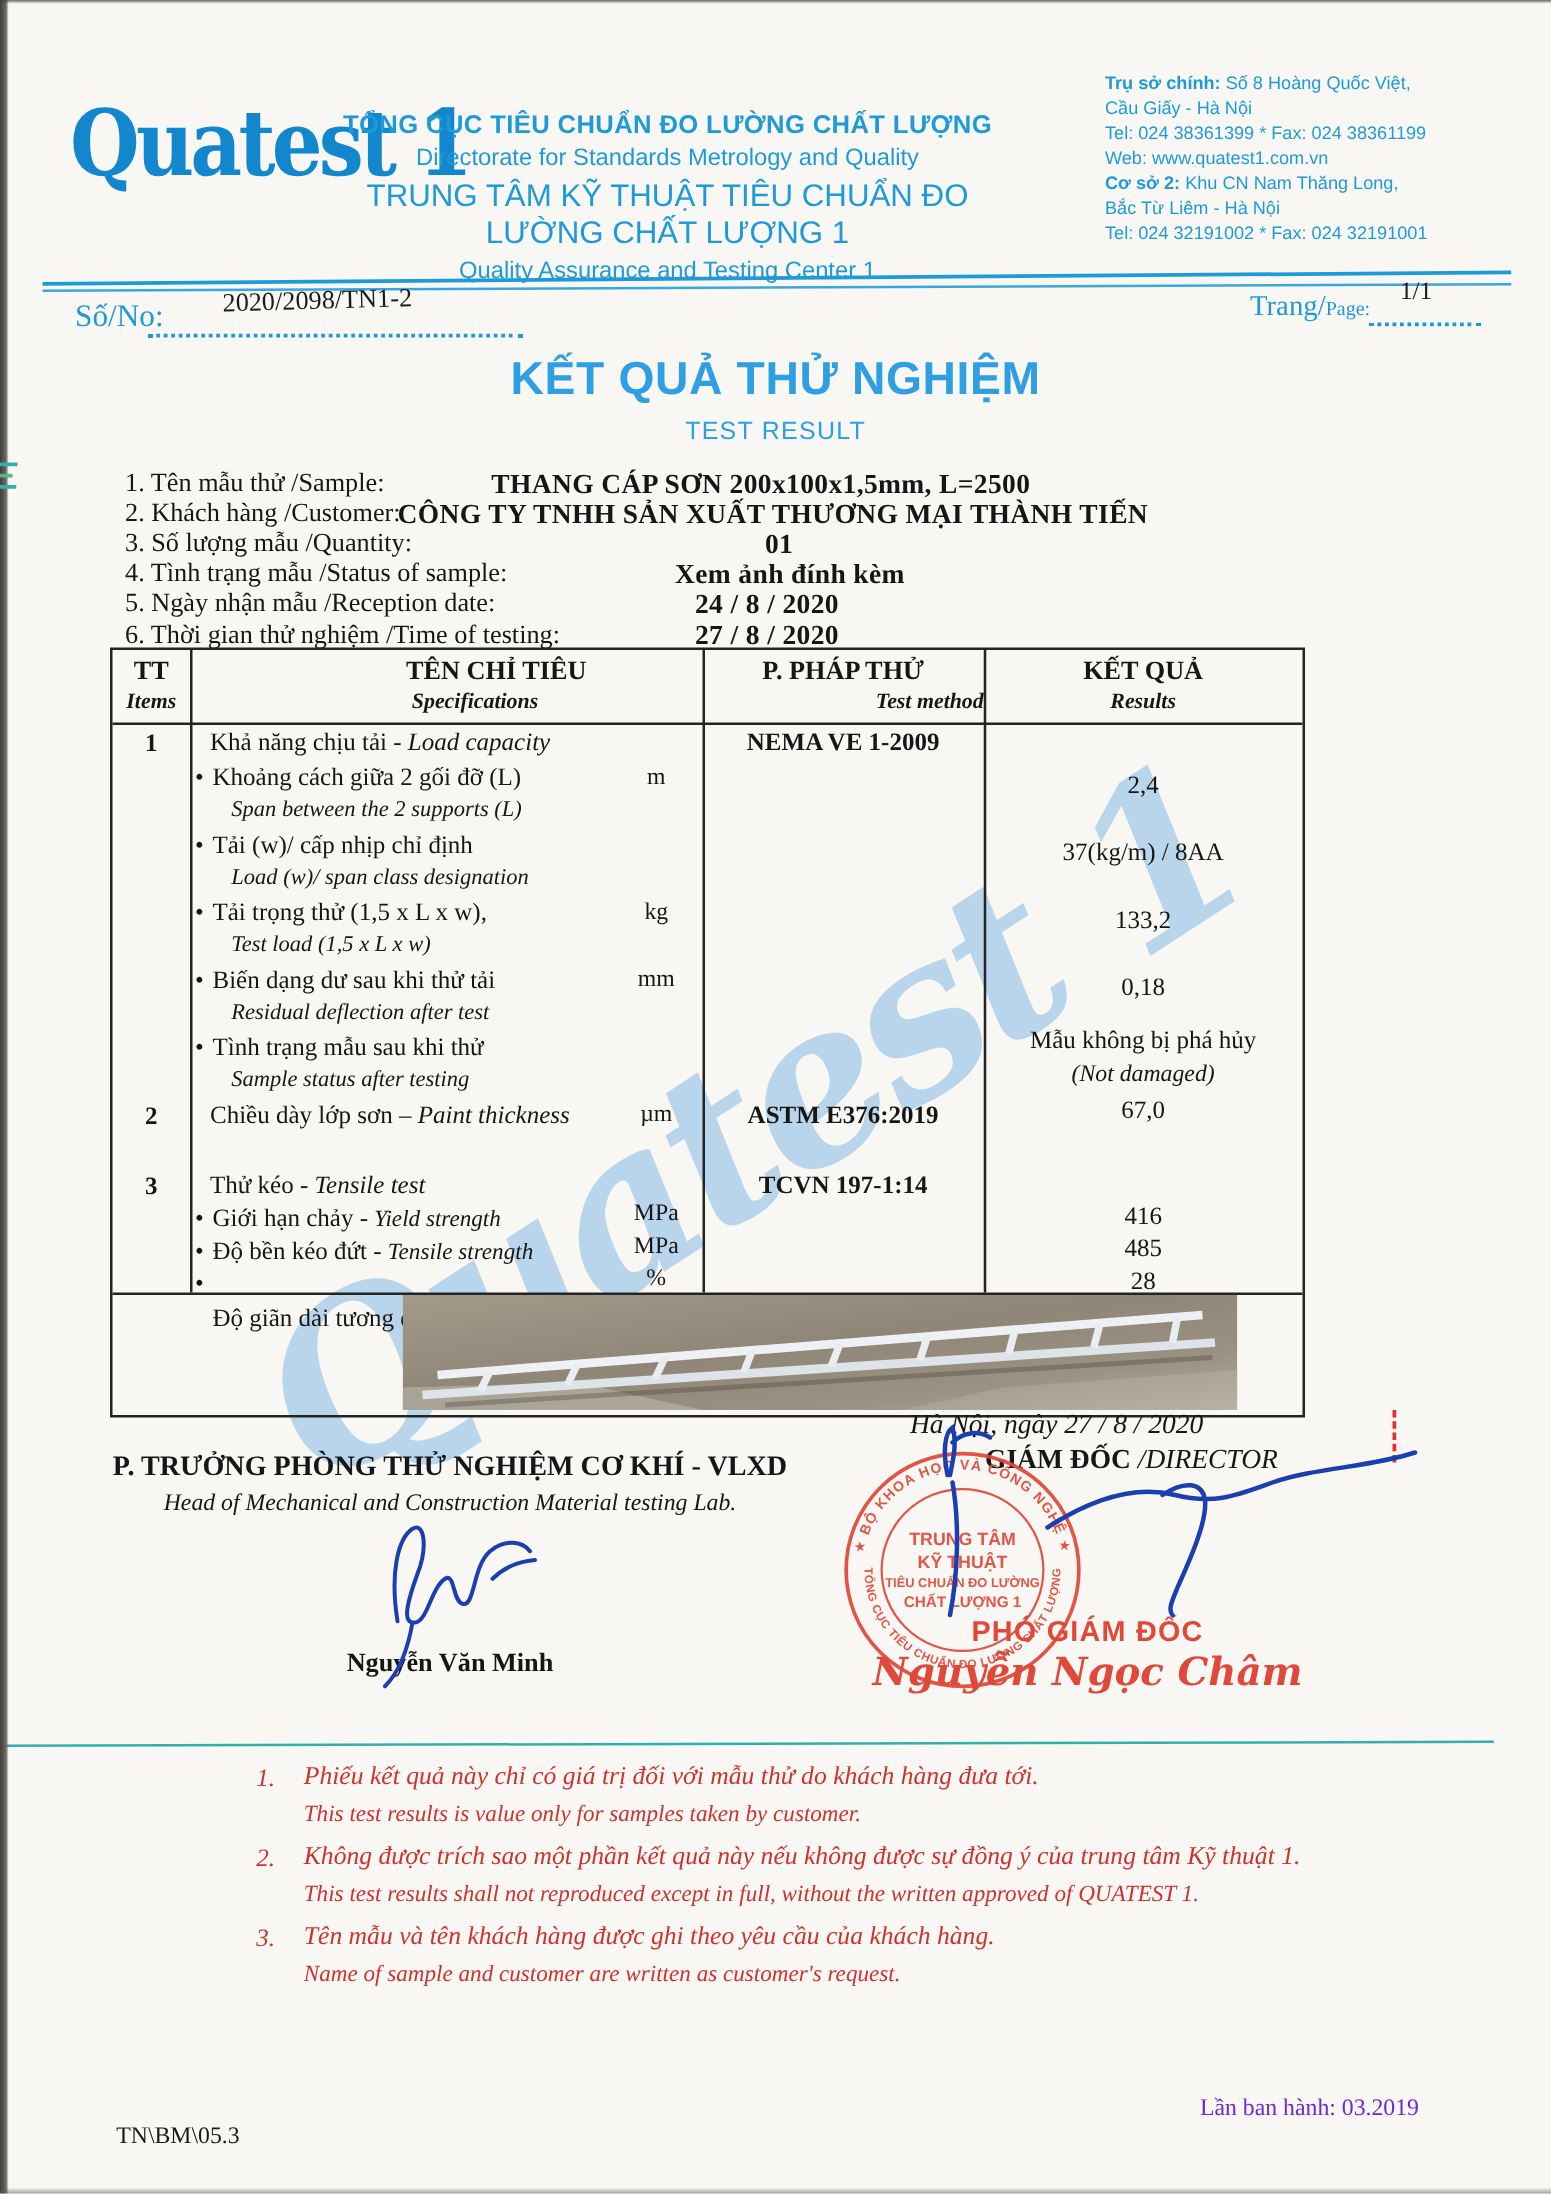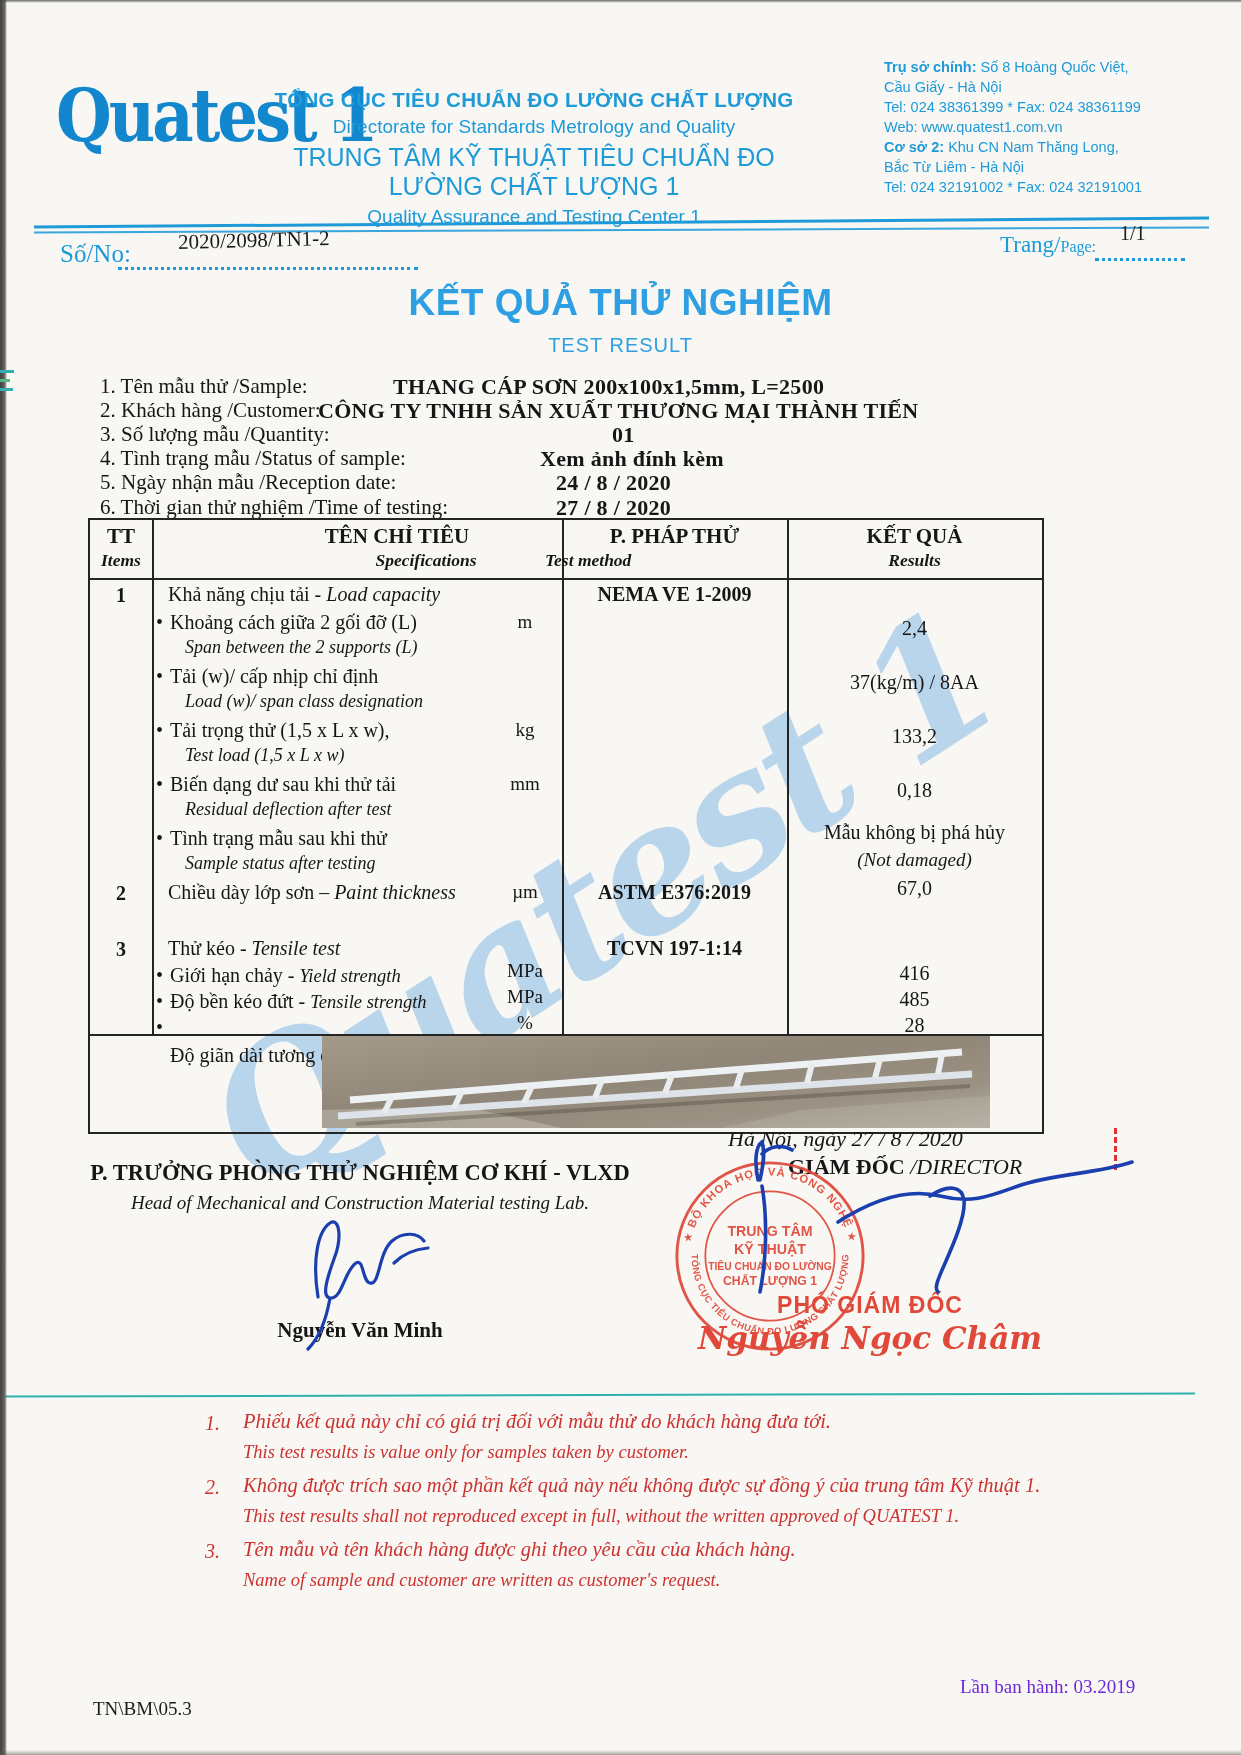--- a/index.html
+++ b/index.html
@@ -177,23 +177,23 @@
   <div class="tbl">
     <div class="vline" style="left:62px;height:514px;"></div>
     <div class="vline" style="left:472px;height:514px;"></div>
     <div class="vline" style="left:697px;height:514px;"></div>
     <div class="hline" style="top:58px;"></div>
     <div class="hline" style="top:514px;"></div>
 
     <div class="cell th-vi" style="left:0;top:4px;width:62px;text-align:center;">TT</div>
     <div class="cell th-en" style="left:0;top:30px;width:62px;text-align:center;">Items</div>
     <div class="cell th-vi" style="left:62px;top:4px;width:410px;text-align:center;margin-left:40px;">TÊN CHỈ TIÊU</div>
-    <div class="cell th-en" style="left:62px;top:30px;width:456px;text-align:center;padding-left:46px;">Specifications</div>
+    <div class="cell th-en" style="left:62px;top:30px;width:456px;text-align:center;">Specifications</div>
     <div class="cell th-vi" style="left:472px;top:4px;width:225px;text-align:center;">P. PHÁP THỬ</div>
-    <div class="cell th-en" style="left:455px;top:30px;width:225px;text-align:left;">Test method</div>
+    <div class="cell th-en" style="left:472px;top:30px;width:225px;text-align:right;">Test method</div>
     <div class="cell th-vi" style="left:697px;top:4px;width:255px;text-align:center;">KẾT QUẢ</div>
     <div class="cell th-en" style="left:697px;top:30px;width:255px;text-align:center;">Results</div>
 
     <div class="cell tt-num" style="left:0;top:64px;width:62px;text-align:center;">1</div>
     <div class="cell spec-title" style="left:78px;top:63px;"><span>Khả năng chịu tải - </span><span class="en">Load capacity</span></div>
     <div class="cell method" style="left:472px;top:63px;">NEMA VE 1-2009</div>
 
     <div class="cell bullet" style="left:66px;top:91px;">•</div>
     <div class="cell spec-vi" style="left:80px;top:91px;">Khoảng cách giữa 2 gối đỡ (L)</div>
     <div class="cell spec-en" style="left:95px;top:117px;">Span between the 2 supports (L)</div>

